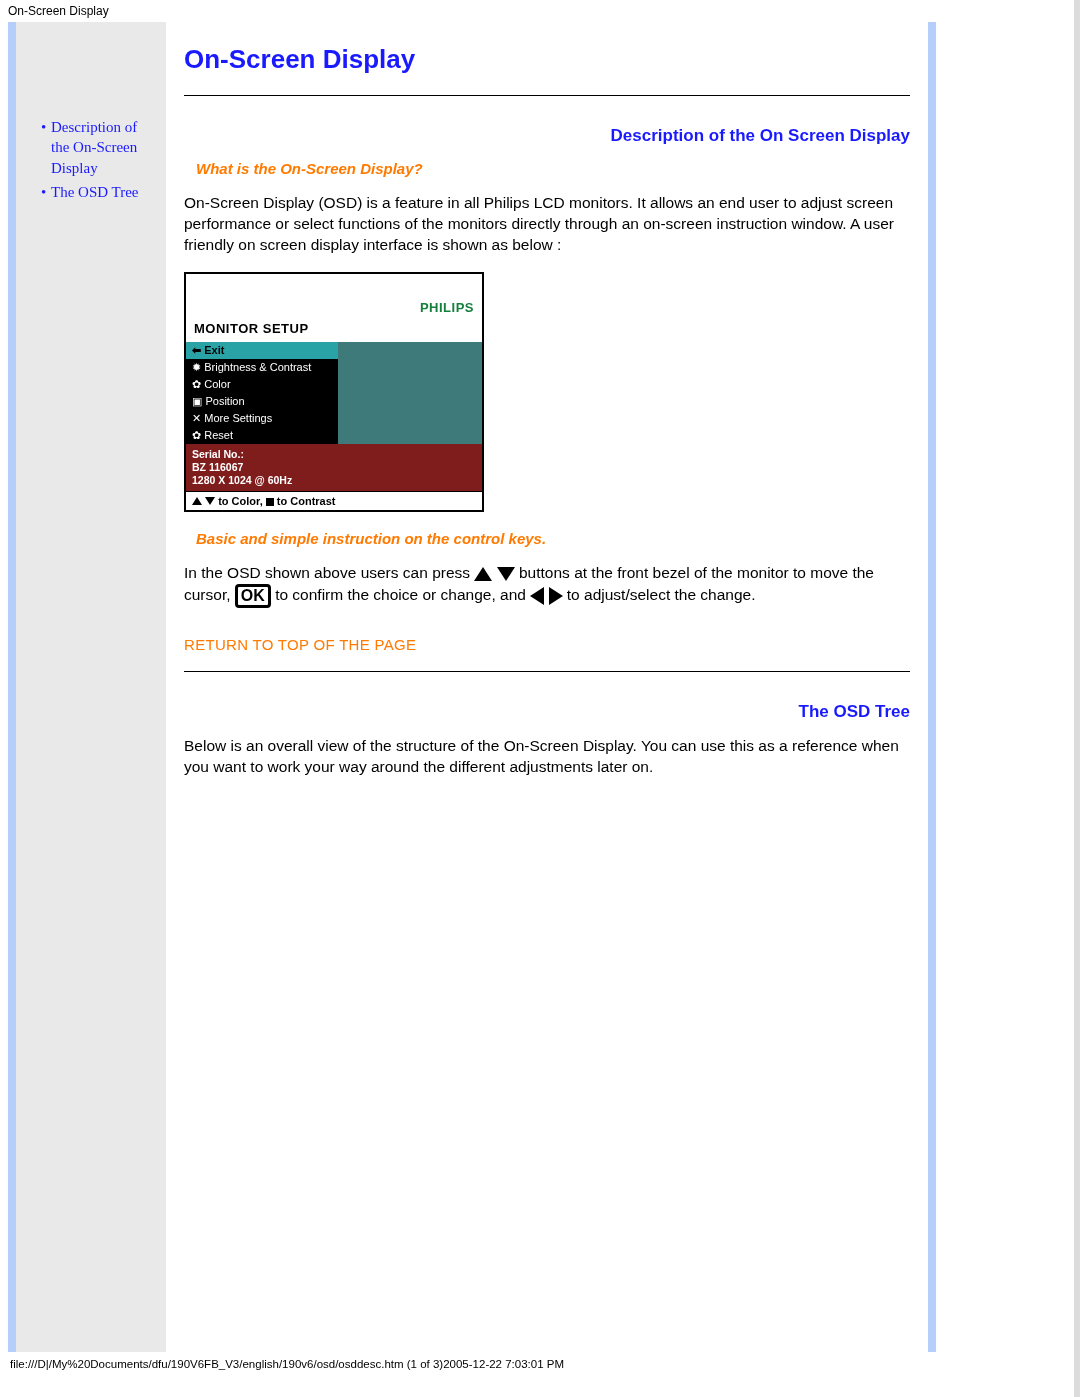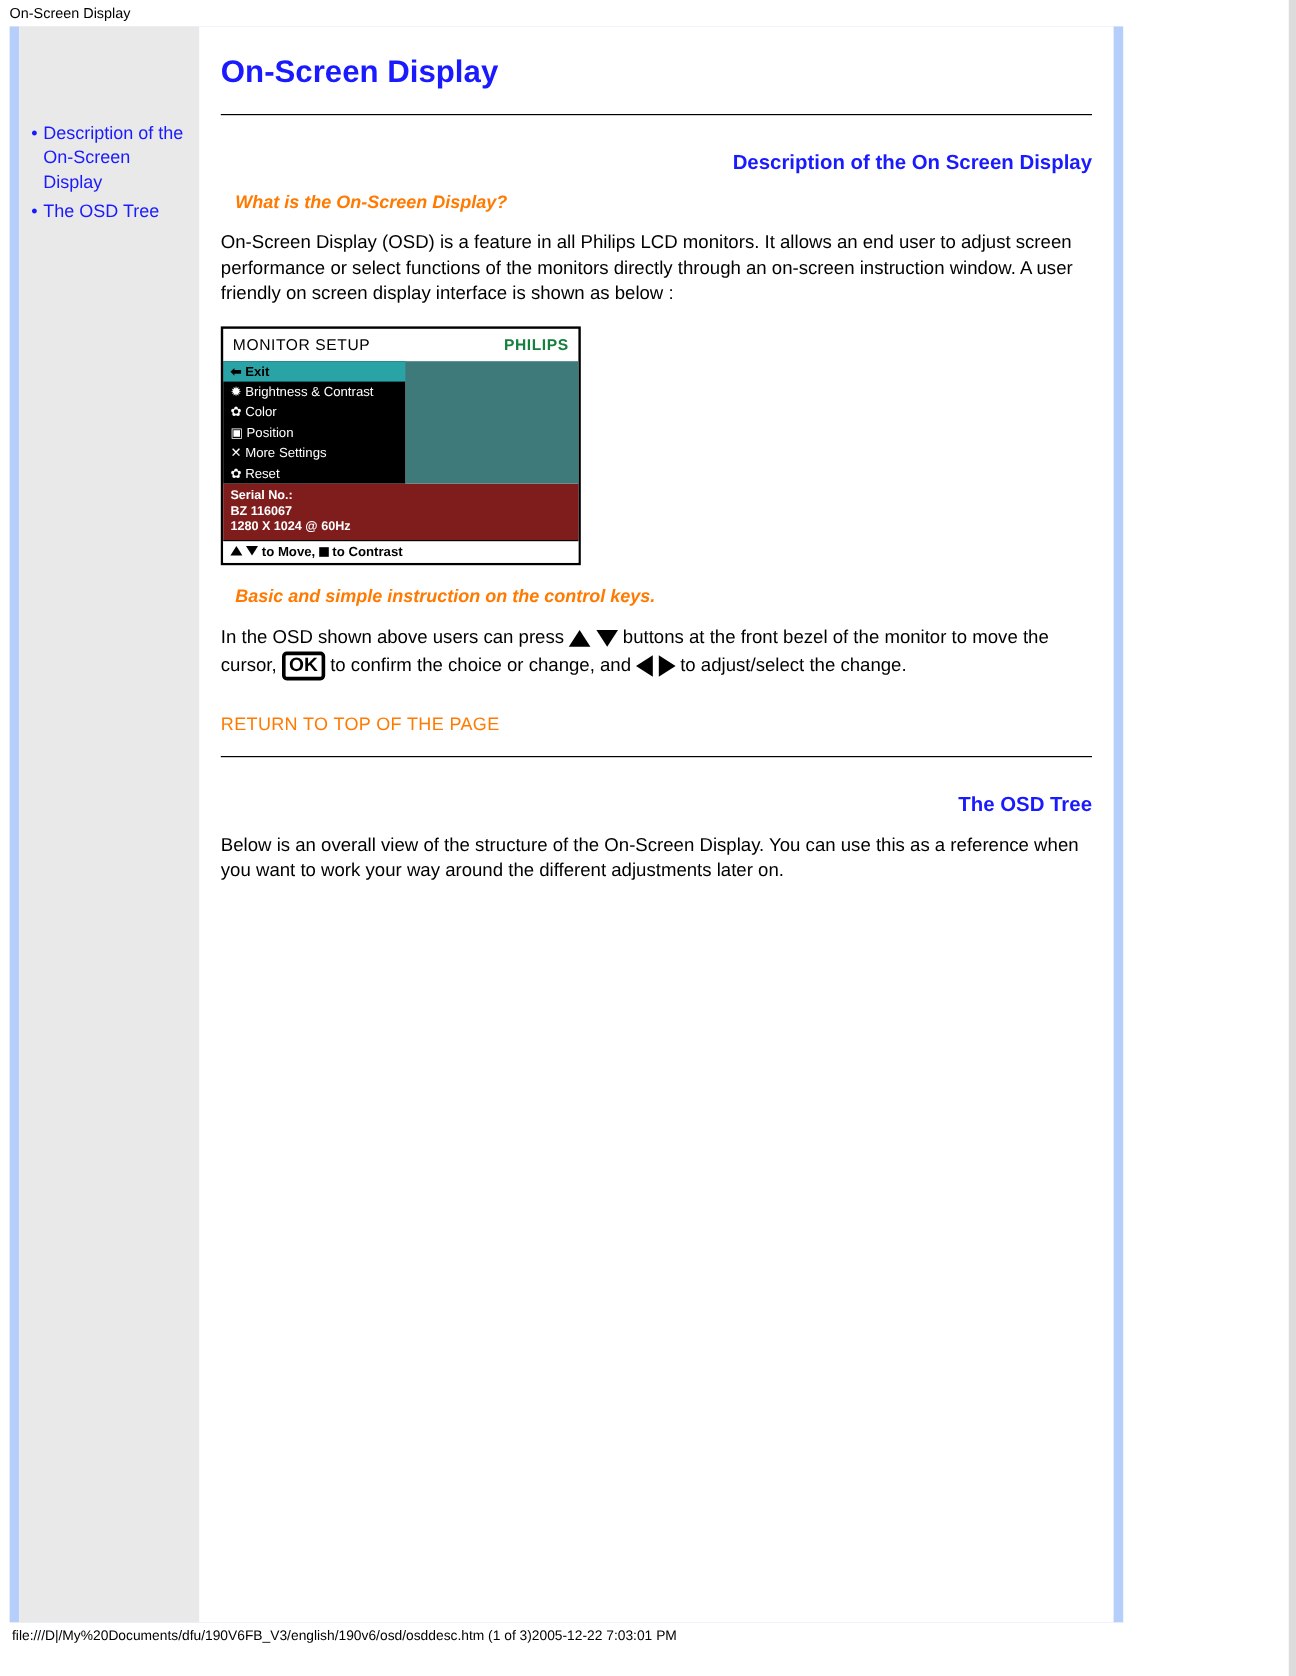--- a/index.html
+++ b/index.html
@@ -3,37 +3,37 @@
 <meta charset="utf-8">
 <style>
   * { box-sizing: border-box; }
   html, body { margin: 0; padding: 0; }
   body { font-family: Arial, Helvetica, sans-serif; font-size: 14px; color: #000; background: #fff; width: 1080px; }
   .header-bar { font-size: 12px; padding: 4px 8px; color: #000; }
   .outer { width: 944px; }
   .blue-border { background: #b6cffa; padding: 0 8px; margin: 0 8px; }
   .page { background: #fff; display: flex; min-height: 1330px; }
   .sidebar { width: 150px; background: #e9e9e9; padding: 80px 10px 10px 10px; font-size: 15px; }
-  .sidebar ul { list-style: none; margin: 0; padding: 0; }
+  .sidebar ul { list-style: none; margin: 15px; padding: 0; font-family: Liberation Serif, serif; }
   .sidebar li { color: #1a1aff; margin-bottom: 4px; line-height: 1.35; position: relative; padding-left: 10px; }
   .sidebar li::before { content: "•"; position: absolute; left: 0; top: 0; color: #1a1aff; }
   .sidebar li a { color: #1a1aff; text-decoration: none; }
   .content { flex: 1; padding: 14px 18px 60px 18px; position: relative; }
   h1.page-title { color: #1a1aff; font-size: 26px; font-weight: bold; margin: 8px 0 20px 0; }
   .hr { border: none; border-top: 1px solid #000; margin: 18px 0 30px 0; }
   h2.sect { color: #1a1aff; font-size: 17px; font-weight: bold; margin: 14px 0 14px 0; text-align: right; }
   .sub-q { color: #ff7a00; font-style: italic; font-weight: bold; font-size: 15px; margin: 8px 0 16px 12px; }
   .body-text { font-size: 15.5px; line-height: 1.35; margin: 6px 0 16px 0; }
   .return-link { margin: 28px 0 16px 0; }
   .return-link a { color: #ff7a00; text-decoration: none; font-size: 15px; letter-spacing: 0.3px; font-variant: small-caps; }
 
   
   .osd { width: 300px; border: 2px solid #000; background: #fff; margin: 8px 0 18px 0; font-family: Arial, sans-serif; }
   .osd-top { display: flex; justify-content: space-between; align-items: center; padding: 6px 8px; }
-  .osd-top .title { font-weight: normal; font-size: 13px; letter-spacing: 0.5px; }
+  .osd-top .title { font-weight: bold; font-size: 13px; letter-spacing: 0.5px; margin-top: 41px; }
   .osd-top .brand { color: #15803d; font-weight: bold; font-size: 13px; letter-spacing: 0.5px; }
   .osd-body { display: flex; }
   .osd-menu { width: 152px; background: #000; color: #fff; font-size: 11px; }
   .osd-menu .mi { padding: 2px 6px; }
   .osd-menu .mi.sel { background: #2aa3a6; color: #000; font-weight: bold; }
   .osd-right { flex: 1; background: #3f7a7b; }
   .osd-info { background: #7f1d1d; color: #fff; font-size: 10.5px; padding: 4px 6px; line-height: 1.25; font-weight: bold; }
   .osd-foot { background: #fff; color: #000; font-size: 11px; padding: 3px 6px; border-top: 1px solid #000; font-weight: bold; }
   .tri-up { width: 0; height: 0; border-left: 5px solid transparent; border-right: 5px solid transparent; border-bottom: 8px solid #000; display: inline-block; }
   .tri-down { width: 0; height: 0; border-left: 5px solid transparent; border-right: 5px solid transparent; border-top: 8px solid #000; display: inline-block; }
@@ -91,21 +91,21 @@
             <div class="osd-right"></div>
           </div>
           <div class="osd-info">
             <div>Serial No.:</div>
             <div>BZ 116067</div>
             <div>1280 X 1024 @ 60Hz</div>
           </div>
           <div class="osd-foot">
             <span class="tri-up"></span>
             <span class="tri-down"></span>
-            <span>to Move,</span>
+            <span>to Color,</span>
             <span class="sq"></span>
             <span>to Contrast</span>
           </div>
         </div>
 
         <div class="sub-q">Basic and simple instruction on the control keys.</div>
 
         <p class="body-text">
           <span>In the OSD shown above users can press</span>
           <span class="key-up"></span>

